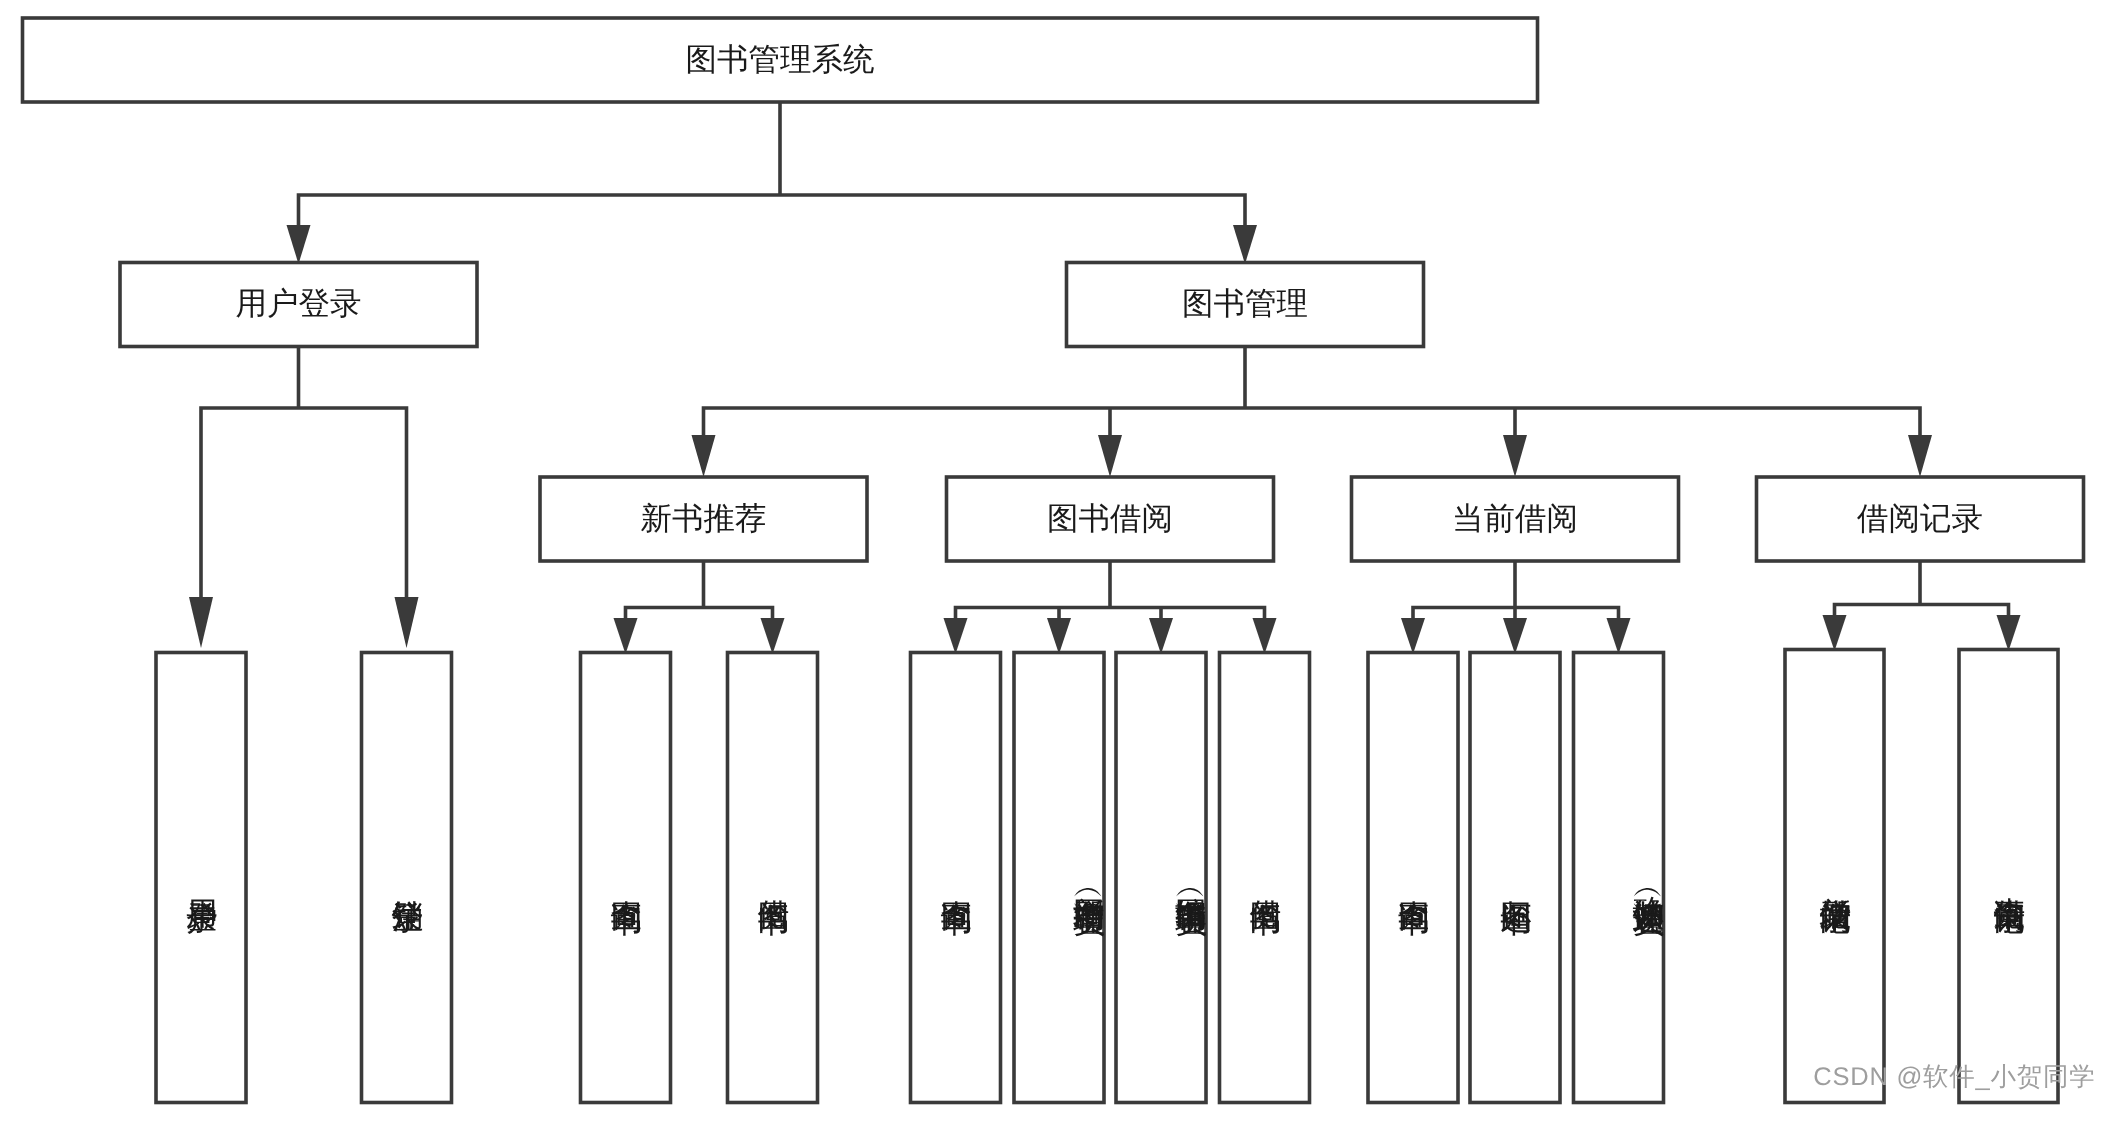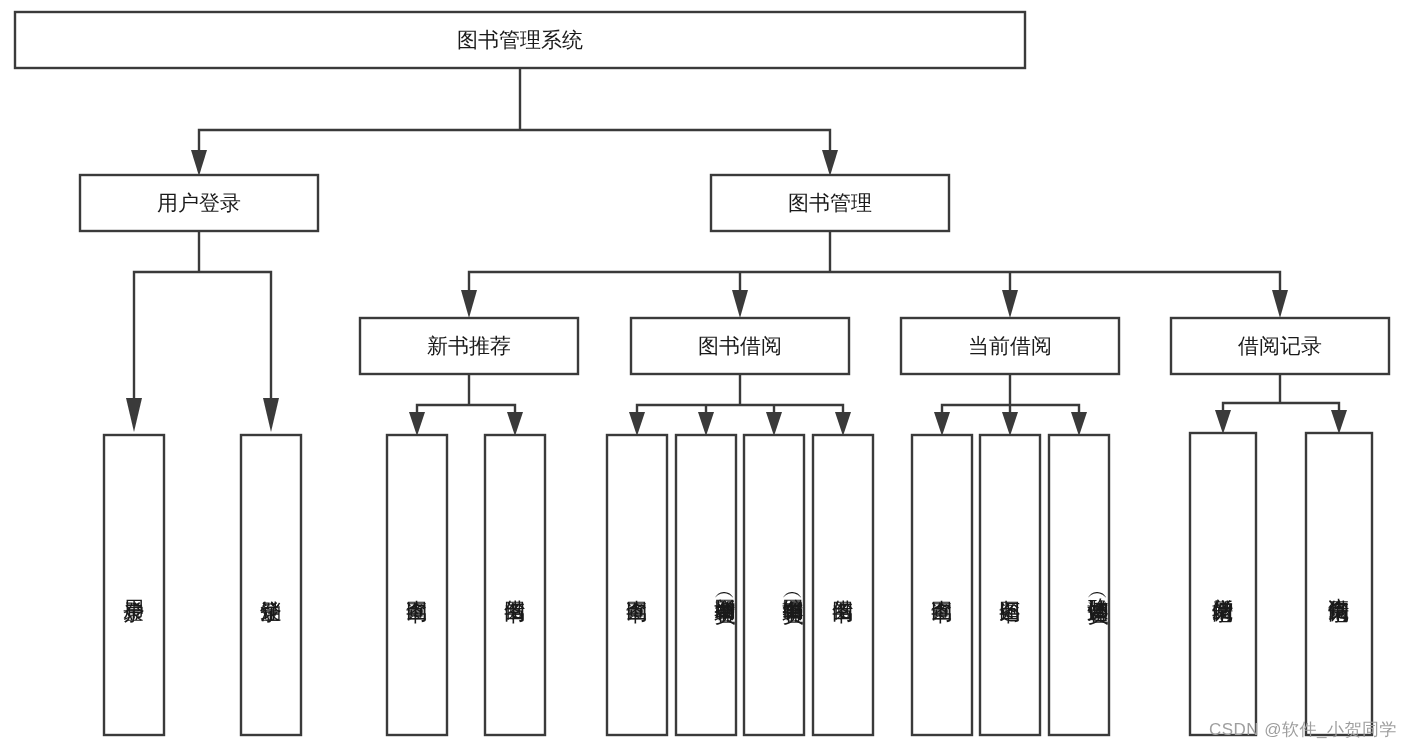--- a/index.html
+++ b/index.html
@@ -59,21 +59,21 @@
     font-size: 21px;
     line-height: 1.02;
     letter-spacing: 1px;
     color: #1a1a1a;
     white-space: nowrap;
     pointer-events: none;
   }
   .watermark {
     position: absolute;
     right: 8px;
-    bottom: 6px;
+    bottom: 18px;
     font-family: "Liberation Sans", "DejaVu Sans", sans-serif;
     font-size: 17px;
     color: #9e9e9e;
     letter-spacing: 0.5px;
     user-select: none;
   }
 </style>
 </head>
 <body>
 

